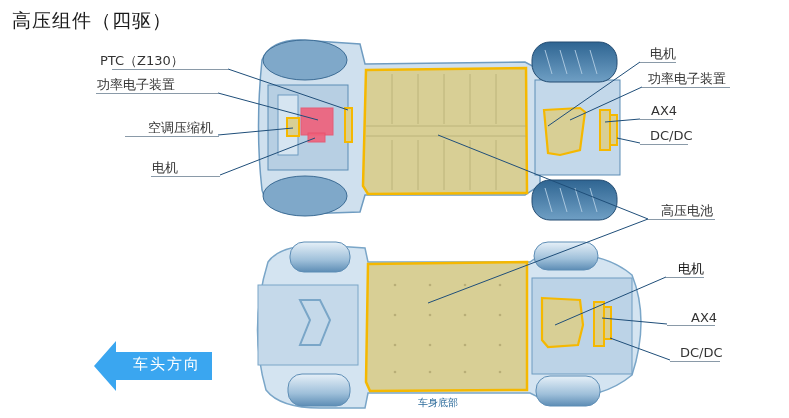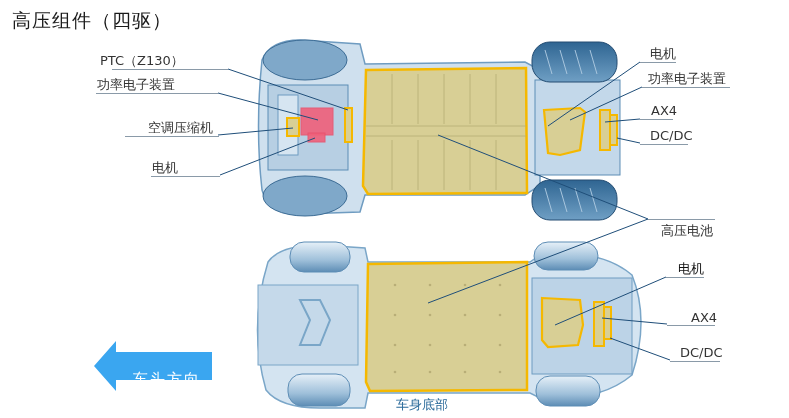--- a/index.html
+++ b/index.html
@@ -2,22 +2,22 @@
 <html><head>
 <meta charset="utf-8">
 <style>
   html,body{margin:0;padding:0;background:#ffffff;}
   body{width:789px;height:418px;position:relative;overflow:hidden;font-family:"DejaVu Sans","Liberation Sans",sans-serif;}
   .title{position:absolute;left:12px;top:8px;font-size:19px;font-weight:normal;color:#1a1a1a;letter-spacing:1px;}
   .label{position:absolute;font-size:13px;color:#333;white-space:nowrap;line-height:16px;}
   .uline{position:absolute;height:1px;background:#8a9aa8;}
   svg.diag{position:absolute;left:0;top:0;}
   .arrow{position:absolute;left:94px;top:341px;width:118px;height:50px;}
-  .arrow-text{position:absolute;left:133px;top:370px;color:#fff;font-size:15px;letter-spacing:2px;text-align:right;}
-  .caption{position:absolute;left:396px;top:396px;font-size:13px;color:#2a6a9a;}
+  .arrow-text{position:absolute;left:133px;top:355px;color:#fff;font-size:15px;letter-spacing:2px;text-align:right;}
+  .caption{position:absolute;left:418px;top:396px;font-size:10px;color:#2a6a9a;}
 </style>
 </head>
 <body>
 
 <div class="title">高压组件（四驱）</div>
 
 <svg class="diag" width="789" height="418" viewBox="0 0 789 418">
   <defs>
     <linearGradient id="tire" x1="0" y1="0" x2="0" y2="1">
       <stop offset="0" stop-color="#2f6592"></stop>
@@ -158,21 +158,21 @@
 
 <div class="label" style="left:648px;top:71px;">功率电子装置</div>
 <div class="uline" style="left:642px;top:87px;width:88px;"></div>
 
 <div class="label" style="left:651px;top:103px;">AX4</div>
 <div class="uline" style="left:640px;top:119px;width:33px;"></div>
 
 <div class="label" style="left:650px;top:128px;">DC/DC</div>
 <div class="uline" style="left:640px;top:144px;width:48px;"></div>
 
-<div class="label" style="left:661px;top:203px;margin-top:20px;">高压电池</div>
+<div class="label" style="left:661px;top:203px;">高压电池</div>
 <div class="uline" style="left:648px;top:219px;width:67px;"></div>
 
 <div class="label" style="left:678px;top:261px;color:#111;">电机</div>
 <div class="uline" style="left:666px;top:277px;width:38px;"></div>
 
 <div class="label" style="left:691px;top:310px;">AX4</div>
 <div class="uline" style="left:667px;top:325px;width:48px;"></div>
 
 <div class="label" style="left:680px;top:345px;">DC/DC</div>
 <div class="uline" style="left:670px;top:361px;width:50px;"></div>

